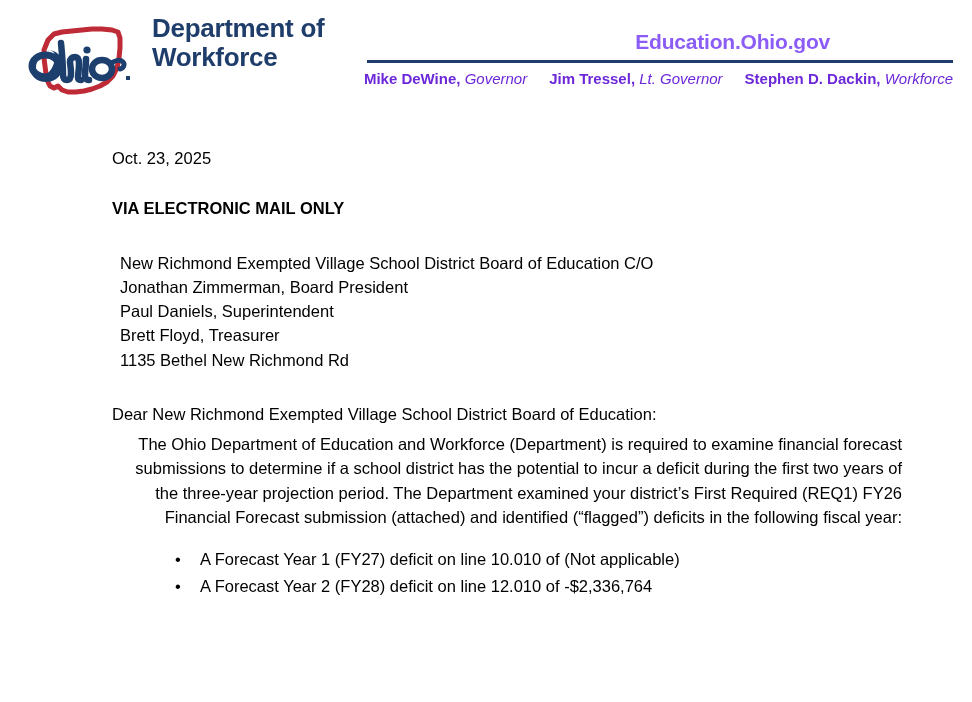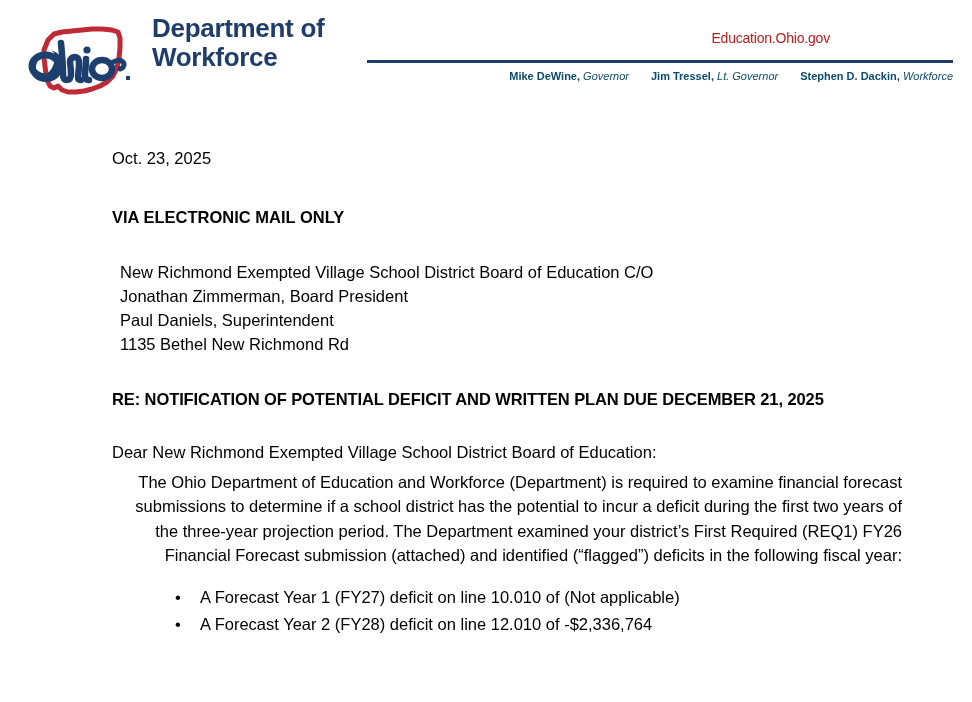--- a/index.html
+++ b/index.html
@@ -41,23 +41,23 @@
     line-height: 1.12;
     color: #1f3d6b;
     letter-spacing: -0.3px;
   }
   .dept-title .line { display: block; white-space: nowrap; }
 
   .site-url {
     position: absolute;
     right: 18px;
     top: 30px;
-    font-size: 14px;
-    font-weight: normal;
-    color: #b91c1c;
+    font-size: 21px;
+    font-weight: bold;
+    color: #8b5cf6;
     letter-spacing: -0.2px;
     white-space: nowrap;
   }
 
   .head-rule {
     position: absolute;
     left: 367px;
     top: 60px;
     width: 586px;
     height: 3px;
@@ -68,38 +68,38 @@
     position: absolute;
     left: 367px;
     top: 70px;
     width: 586px;
     display: flex;
     justify-content: flex-end;
     gap: 22px;
     white-space: nowrap;
   }
   .official {
-    font-size: 11px;
-    color: #0c4a6e;
+    font-size: 15px;
+    color: #6d28d9;
   }
   .official .nm { font-weight: bold; }
   .official .rl { font-style: italic; font-weight: normal; }
 
   
   .letter-body {
     position: absolute;
     left: 112px;
     top: 146px;
     width: 790px;
     font-size: 16.5px;
     line-height: 1.47;
     color: #000000;
   }
 
-  .date-line { margin: 0 0 35px 0; }
+  .date-line { margin: 0 0 26px 0; }
   .via-line  { margin: 0 0 30px 0; font-weight: bold; }
 
   .recipient { margin: 0 0 30px 8px; }
   .recipient .rline { display: block; }
 
   .subject { margin: 0 0 29px 0; font-weight: bold; letter-spacing: -0.1px; }
 
   .salutation { margin: 0 0 6px 0; }
 
   .para { margin: 0 0 18px 0; text-align: right; }
@@ -186,24 +186,24 @@
 <div class="letter-body">
 
   <p class="date-line">Oct. 23, 2025</p>
 
   <p class="via-line">VIA ELECTRONIC MAIL ONLY</p>
 
   <div class="recipient">
     <span class="rline">New Richmond Exempted Village School District Board of Education C/O</span>
     <span class="rline">Jonathan Zimmerman, Board President</span>
     <span class="rline">Paul Daniels, Superintendent</span>
+    <span class="rline">Brett Floyd, Treasurer</span>
     <span class="rline">1135 Bethel New Richmond Rd</span>
   </div>
 
-  <p class="subject">RE: NOTIFICATION OF POTENTIAL DEFICIT AND WRITTEN PLAN DUE DECEMBER 21, 2025</p>
 
   <p class="salutation">Dear New Richmond Exempted Village School District Board of Education:</p>
 
   <p class="para">The Ohio Department of Education and Workforce (Department) is required to examine financial forecast submissions to determine if a school district has the potential to incur a deficit during the first two years of the three-year projection period. The Department examined your district’s First Required (REQ1) FY26 Financial Forecast submission (attached) and identified (“flagged”) deficits in the following fiscal year:</p>
 
   <ul class="bullets">
     <li>
       <span class="dot">•</span>
       <span>A Forecast Year 1 (FY27) deficit on line 10.010 of (Not applicable)</span>
     </li>

